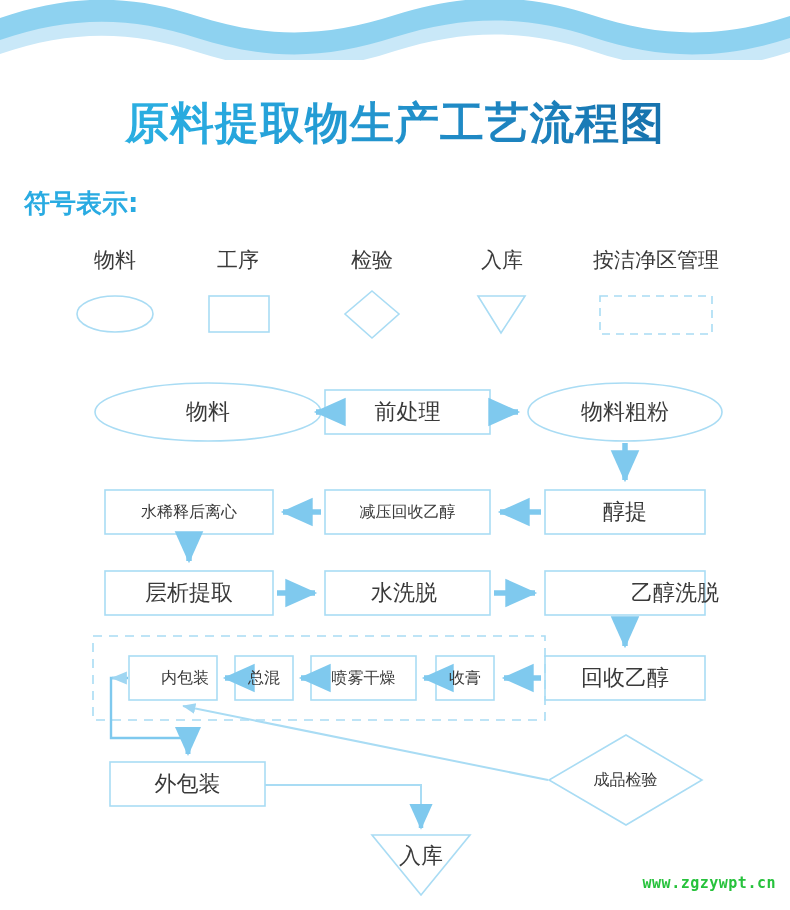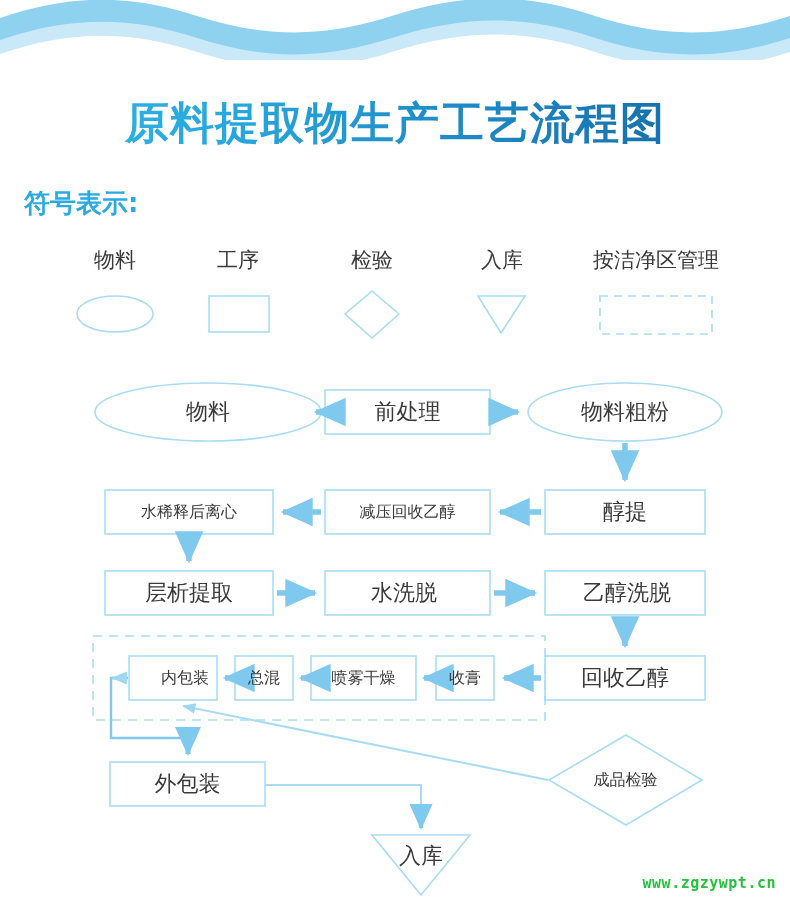--- a/index.html
+++ b/index.html
@@ -159,21 +159,21 @@
   <div class="node-text" style="left:95px;top:390px;width:226px;height:44px;">物料</div>
   <div class="node-text" style="left:325px;top:390px;width:165px;height:44px;">前处理</div>
   <div class="node-text" style="left:528px;top:390px;width:194px;height:44px;">物料粗粉</div>
 
   <div class="node-text small" style="left:105px;top:490px;width:168px;height:44px;">水稀释后离心</div>
   <div class="node-text small" style="left:325px;top:490px;width:165px;height:44px;">减压回收乙醇</div>
   <div class="node-text" style="left:545px;top:490px;width:160px;height:44px;">醇提</div>
 
   <div class="node-text" style="left:105px;top:571px;width:168px;height:44px;">层析提取</div>
   <div class="node-text" style="left:325px;top:571px;width:158px;height:44px;">水洗脱</div>
-  <div class="node-text" style="left:545px;top:571px;width:164px;height:44px;">乙醇洗脱</div>
+  <div class="node-text" style="left:545px;top:571px;width:164px;height:44px;padding-left:48px;">乙醇洗脱</div>
 
   <div class="node-text small" style="left:129px;top:656px;width:112px;height:44px;">内包装</div>
   <div class="node-text small" style="left:235px;top:656px;width:58px;height:44px;">总混</div>
   <div class="node-text small" style="left:311px;top:656px;width:105px;height:44px;">喷雾干燥</div>
   <div class="node-text small" style="left:436px;top:656px;width:58px;height:44px;">收膏</div>
   <div class="node-text" style="left:545px;top:656px;width:160px;height:44px;">回收乙醇</div>
 
   <div class="node-text" style="left:110px;top:762px;width:155px;height:44px;border-radius:10px;">外包装</div>
   <div class="node-text small" style="left:549px;top:758px;width:153px;height:44px;">成品检验</div>
   <div class="node-text" style="left:372px;top:838px;width:98px;height:36px;">入库</div>

